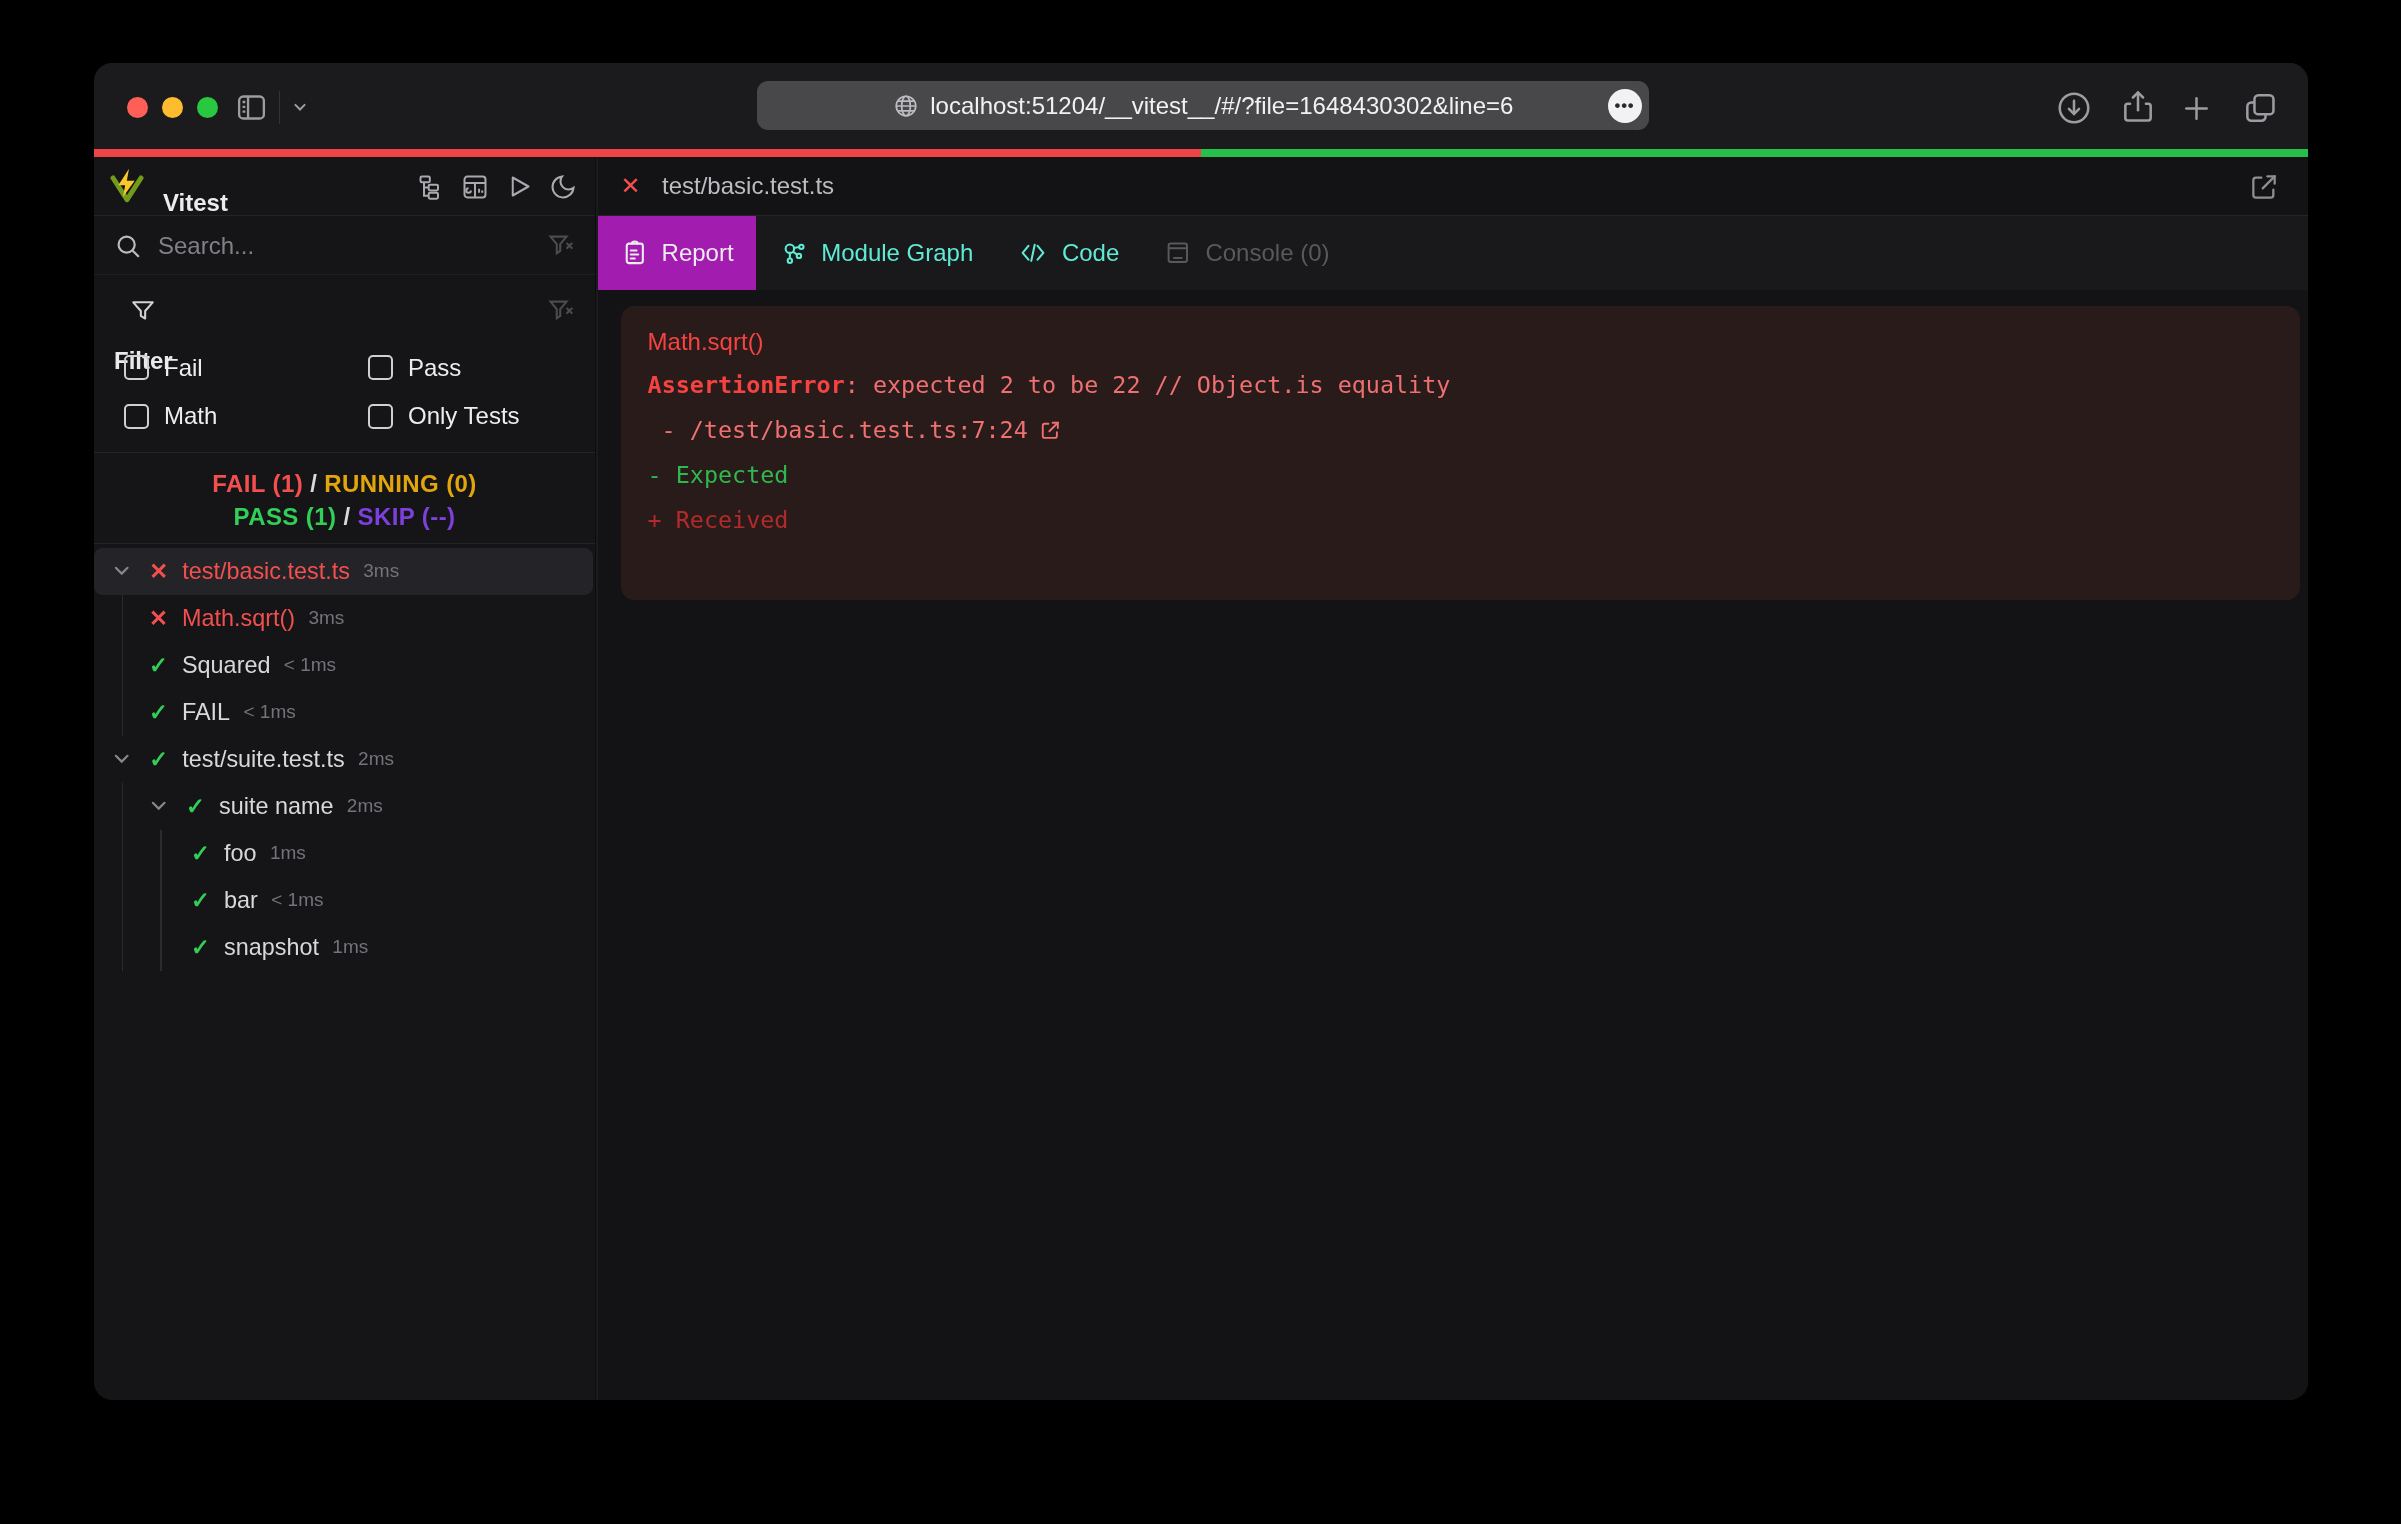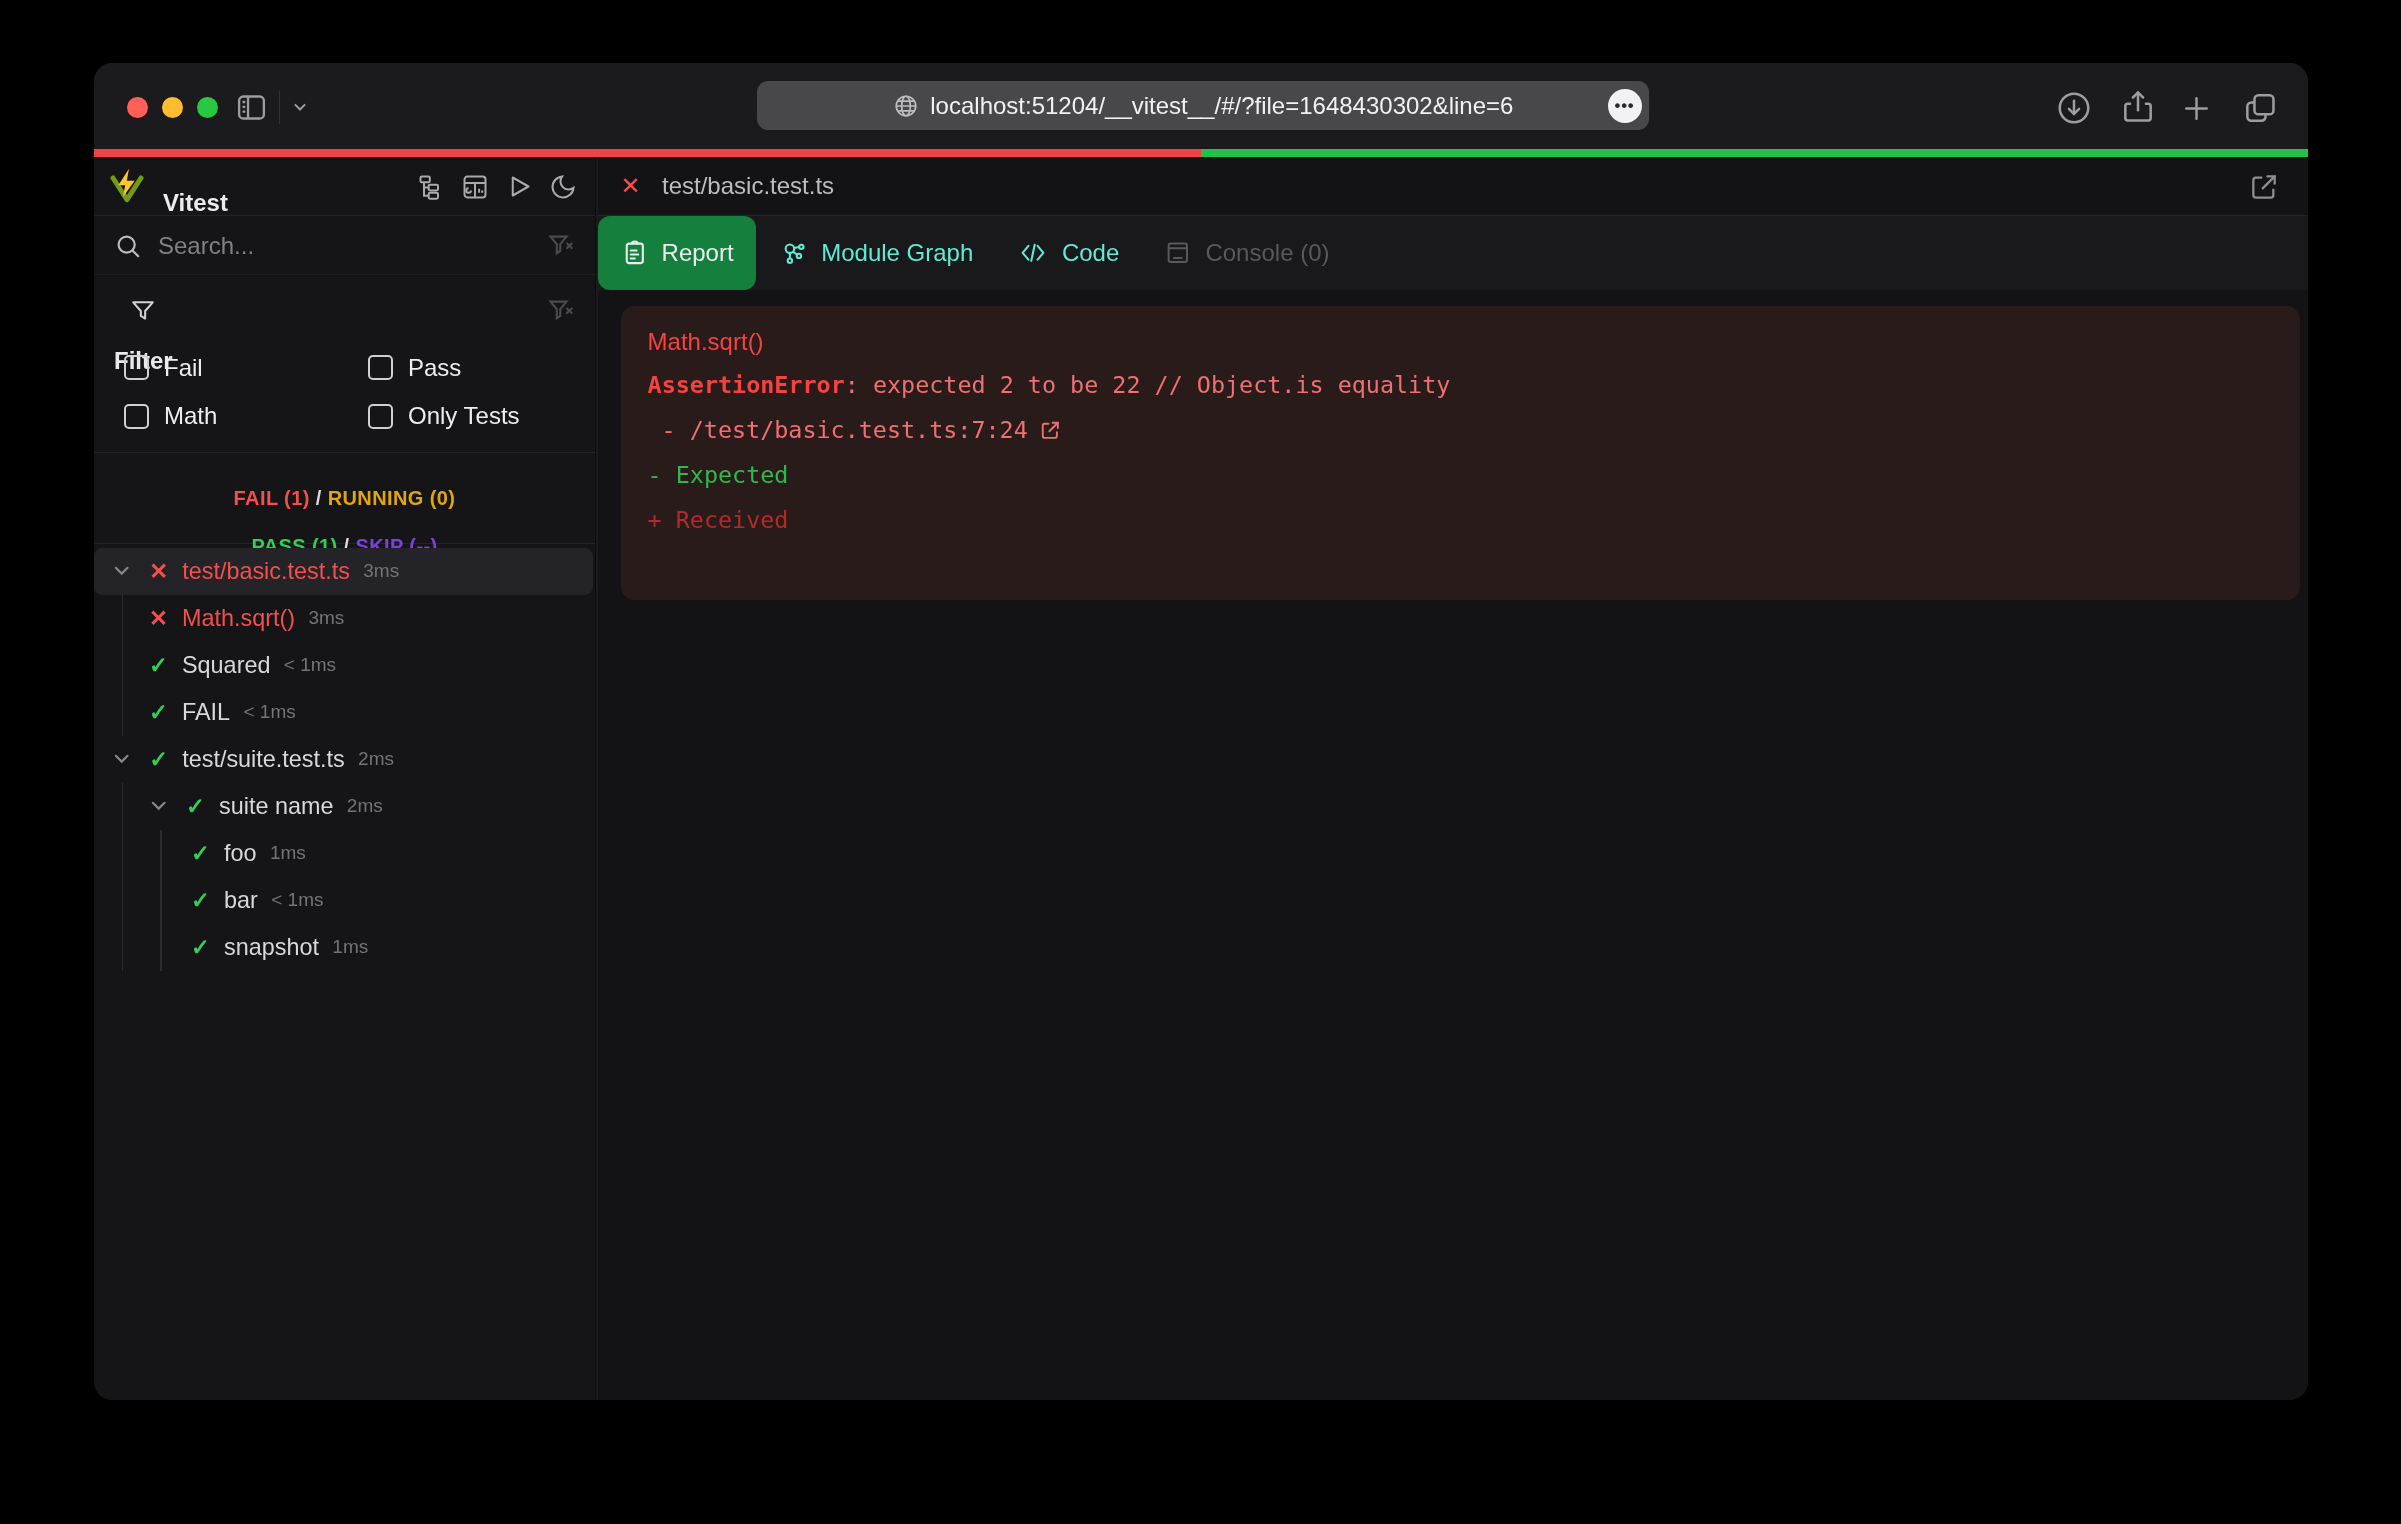--- a/index.html
+++ b/index.html
@@ -50,21 +50,21 @@
   .f-head{position:absolute;left:20px;top:23.4px;display:flex;align-items:center;gap:16.7px;color:#e9e9eb;font-size:24px;font-weight:700;flex-direction:column;}
   .f-head svg{color:#d2d2d4;}
   .f-clear2{position:absolute;right:20px;top:22px;color:#4b4b50;}
   .cb-grid{position:absolute;left:30px;top:79px;display:grid;grid-template-columns:244px auto;row-gap:21px;}
   .cb-row{display:flex;align-items:center;gap:15px;height:27.6px;}
   .checkbox{width:25px;height:25px;border:2.5px solid #d0d0d3;border-radius:5px;background:transparent;flex:none;}
   .cb-label{font-size:24px;color:#ededef;}
 
   
   .summary{position:relative;height:91px;border-bottom:0.8px solid #242427;padding-top:14px;text-align:center;}
-  .sline{font-size:20px;font-weight:700;line-height:33px;letter-spacing:0.4px;margin-top:15px;}
+  .sline{font-size:24px;font-weight:700;line-height:33px;letter-spacing:0.4px;}
   .s-fail{color:var(--fail);} .s-running{color:var(--running);} .s-pass{color:var(--pass);} .s-skip{color:var(--skip);}
   .s-sep{color:#d9d9d9;font-weight:700;}
 
   
   .tree{position:absolute;left:0;top:388px;right:0;bottom:0;padding-top:2.5px;overflow:hidden;}
   .trow{position:relative;height:47px;display:flex;align-items:center;margin-right:2.5px;border-radius:8.4px;}
   .trow.selected{background:#242428;}
   .guide{position:absolute;top:0;bottom:0;width:1.7px;background:#2b2b2e;}
   .g0{left:27.6px;} .g1{left:66px;}
   .chev{width:37px;display:flex;justify-content:center;color:#87878c;flex:none;}
@@ -79,21 +79,21 @@
   
   .p-head{position:relative;height:59px;border-bottom:0.8px solid #242427;}
   .p-close{position:absolute;left:22.6px;top:14px;font-size:24px;color:var(--fail);line-height:30px;}
   .p-file{position:absolute;left:64px;top:15px;font-size:24px;color:#bcbcc1;}
   .p-ext{position:absolute;right:28px;top:14px;color:#8e8e93;}
 
   
   .tabs{position:relative;height:74px;background:#19191b;display:flex;align-items:stretch;}
   .tab{display:flex;align-items:center;gap:13.4px;padding:0 22.6px;font-size:24px;color:#5eead4;}
   .tab svg{flex:none;}
-  .tab.active{background:#15803d;color:#ededef;border-radius:12px;}
+  .tab.active{background:#a21caf;color:#ededef;}
   .tab.disabled{color:#58585d;}
 
   
   .content{position:absolute;left:0;top:134px;right:0;bottom:0;background:#131315;}
   .err-panel{position:absolute;left:22.6px;top:15px;width:1679px;height:294px;background:var(--maroon);
     border-radius:13.4px;padding:21px 27px;overflow:hidden;}
   .test-name{font-size:24px;color:var(--err-strong);margin-bottom:7.5px;line-height:30px;}
   .mono{font-family:"DejaVu Sans Mono",monospace;font-size:23.4px;line-height:33px;margin-top:12px;}
   .err-line{color:var(--err-text);}
   .err-line b{color:var(--err-strong);font-weight:700;}

